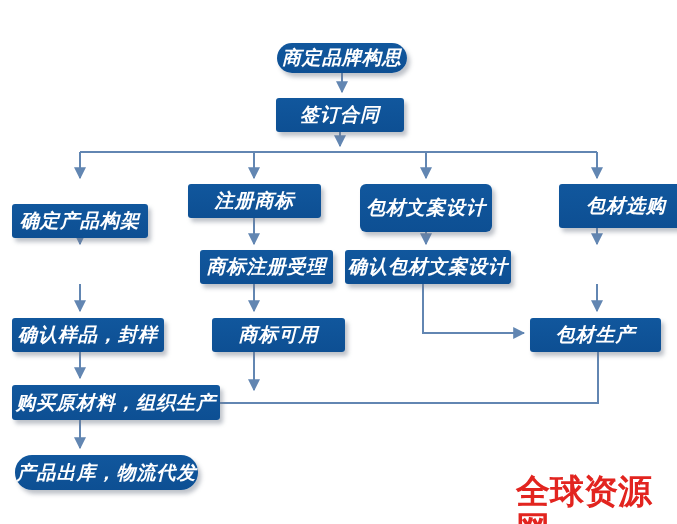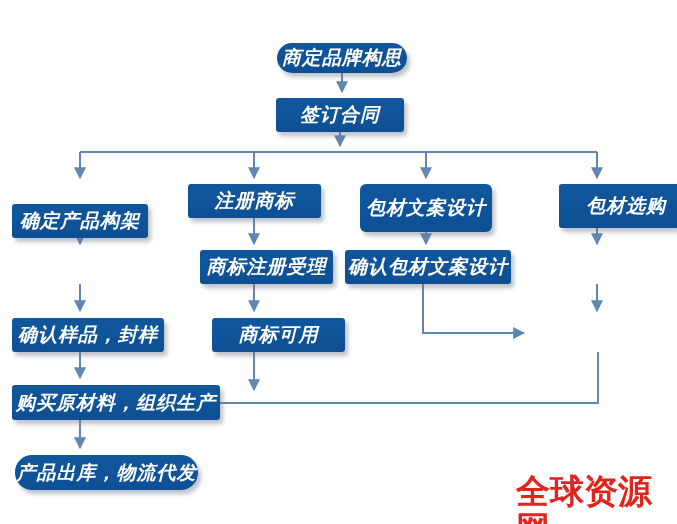--- a/index.html
+++ b/index.html
@@ -103,20 +103,21 @@
   <div class="node" style="left:12px;  top:184px; width:136px; height:34px;margin-top:20px;">确定产品构架</div>
   <div class="node" style="left:188px; top:184px; width:133px; height:34px;">注册商标</div>
   <div class="node" style="left:360px; top:184px; width:132px; height:48px;border-radius:6px;">包材文案设计</div>
   <div class="node" style="left:531px; top:184px; width:134px; height:44px;margin-left:28px;">包材选购</div>
 
   <div class="node" style="left:188px; top:250px; width:133px; height:34px;margin-left:12px;">商标注册受理</div>
   <div class="node" style="left:345px; top:250px; width:166px; height:34px;">确认包材文案设计</div>
 
   <div class="node" style="left:12px;  top:318px; width:152px; height:34px;">确认样品，封样</div>
   <div class="node" style="left:188px; top:318px; width:133px; height:34px;margin-left:24px;">商标可用</div>
+  <div class="node" style="left:530px; top:318px; width:131px; height:34px;">包材生产</div>
 
   <div class="node" style="left:12px;  top:385px; width:208px; height:35px;">购买原材料，组织生产</div>
 
   <div class="node round" style="left:15px;  top:455px; width:183px; height:35px;">产品出库，物流代发</div>
 
   <div class="watermark">全球资源网</div>
 
 </div>
 
 </body></html>

